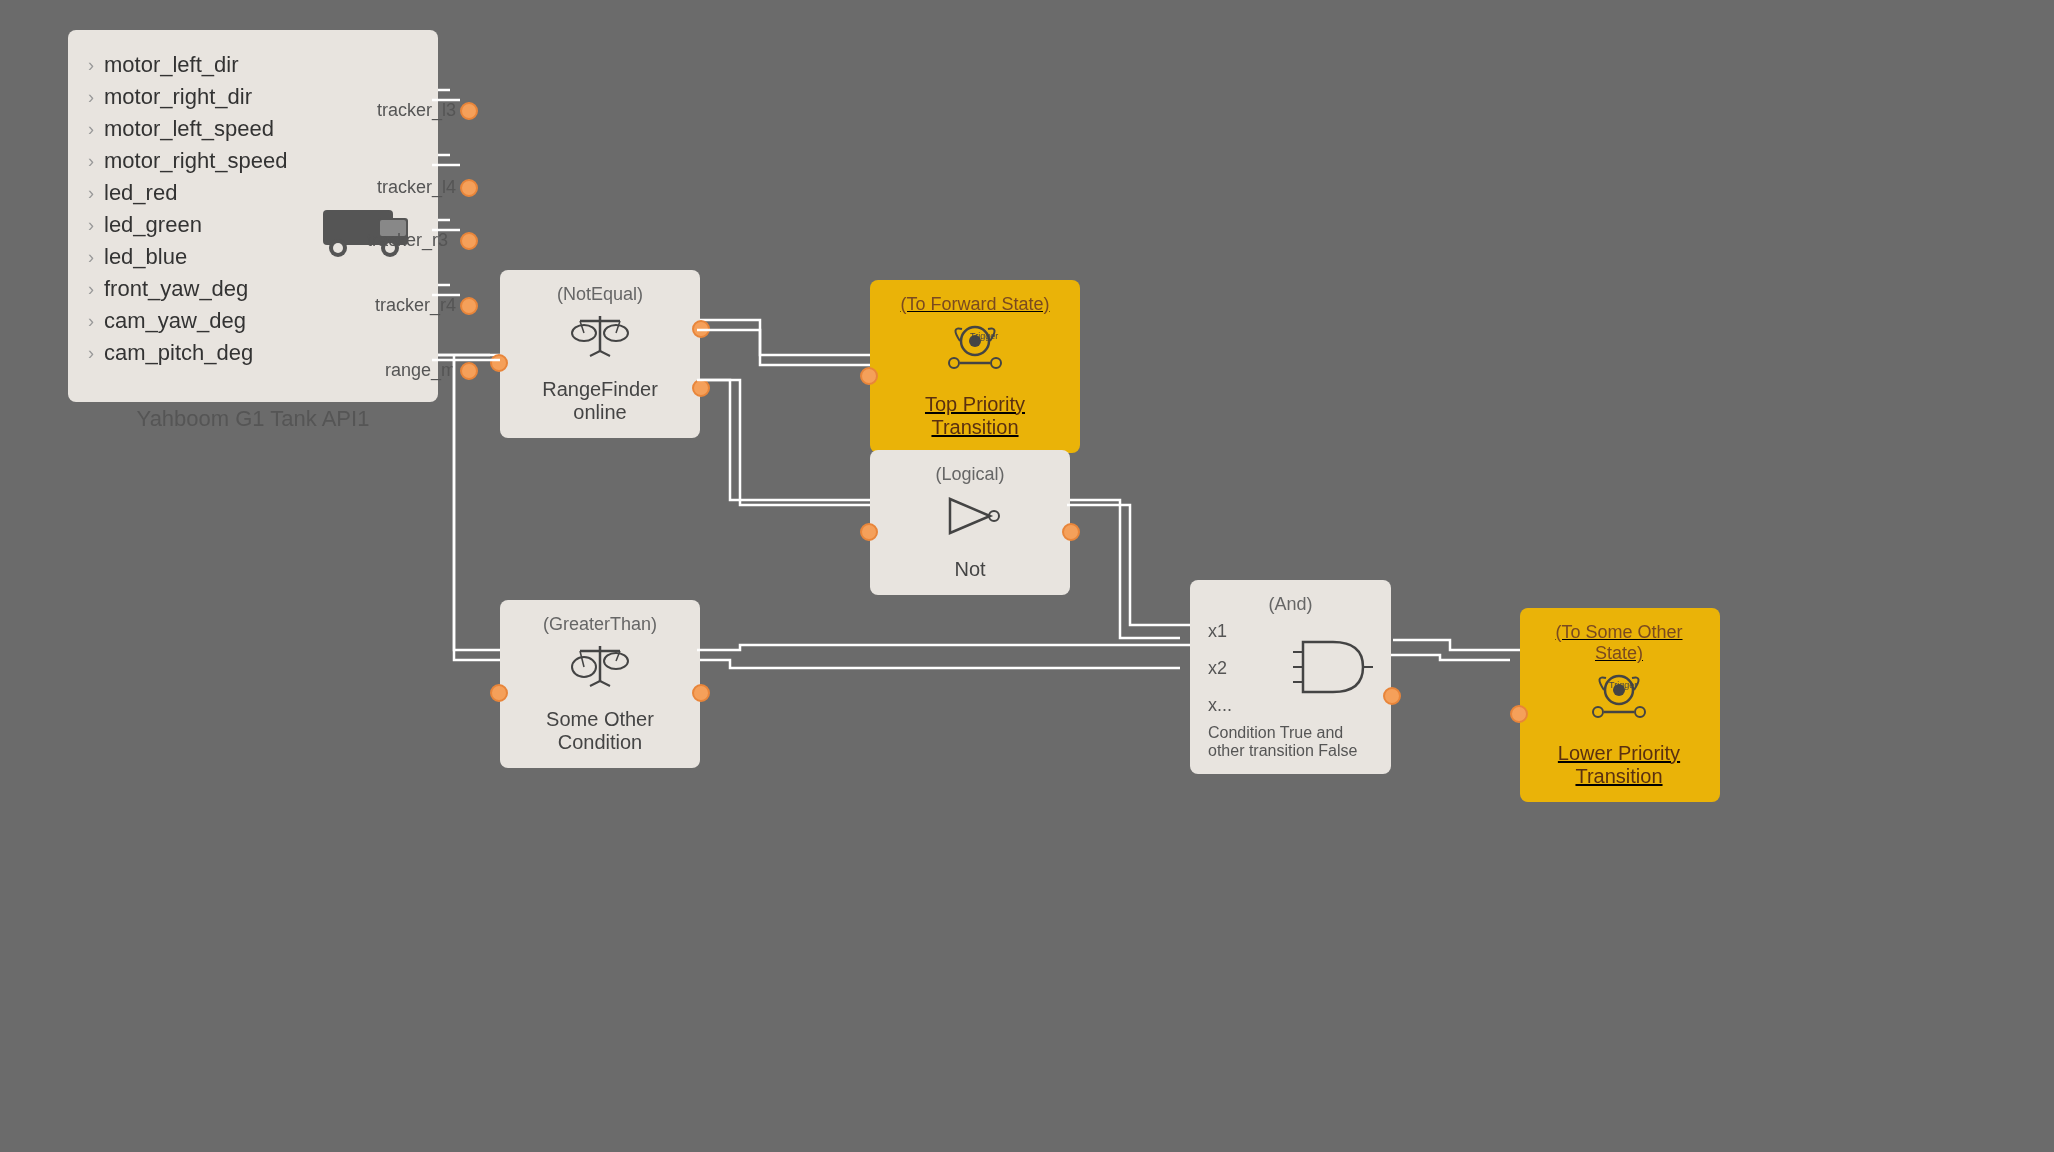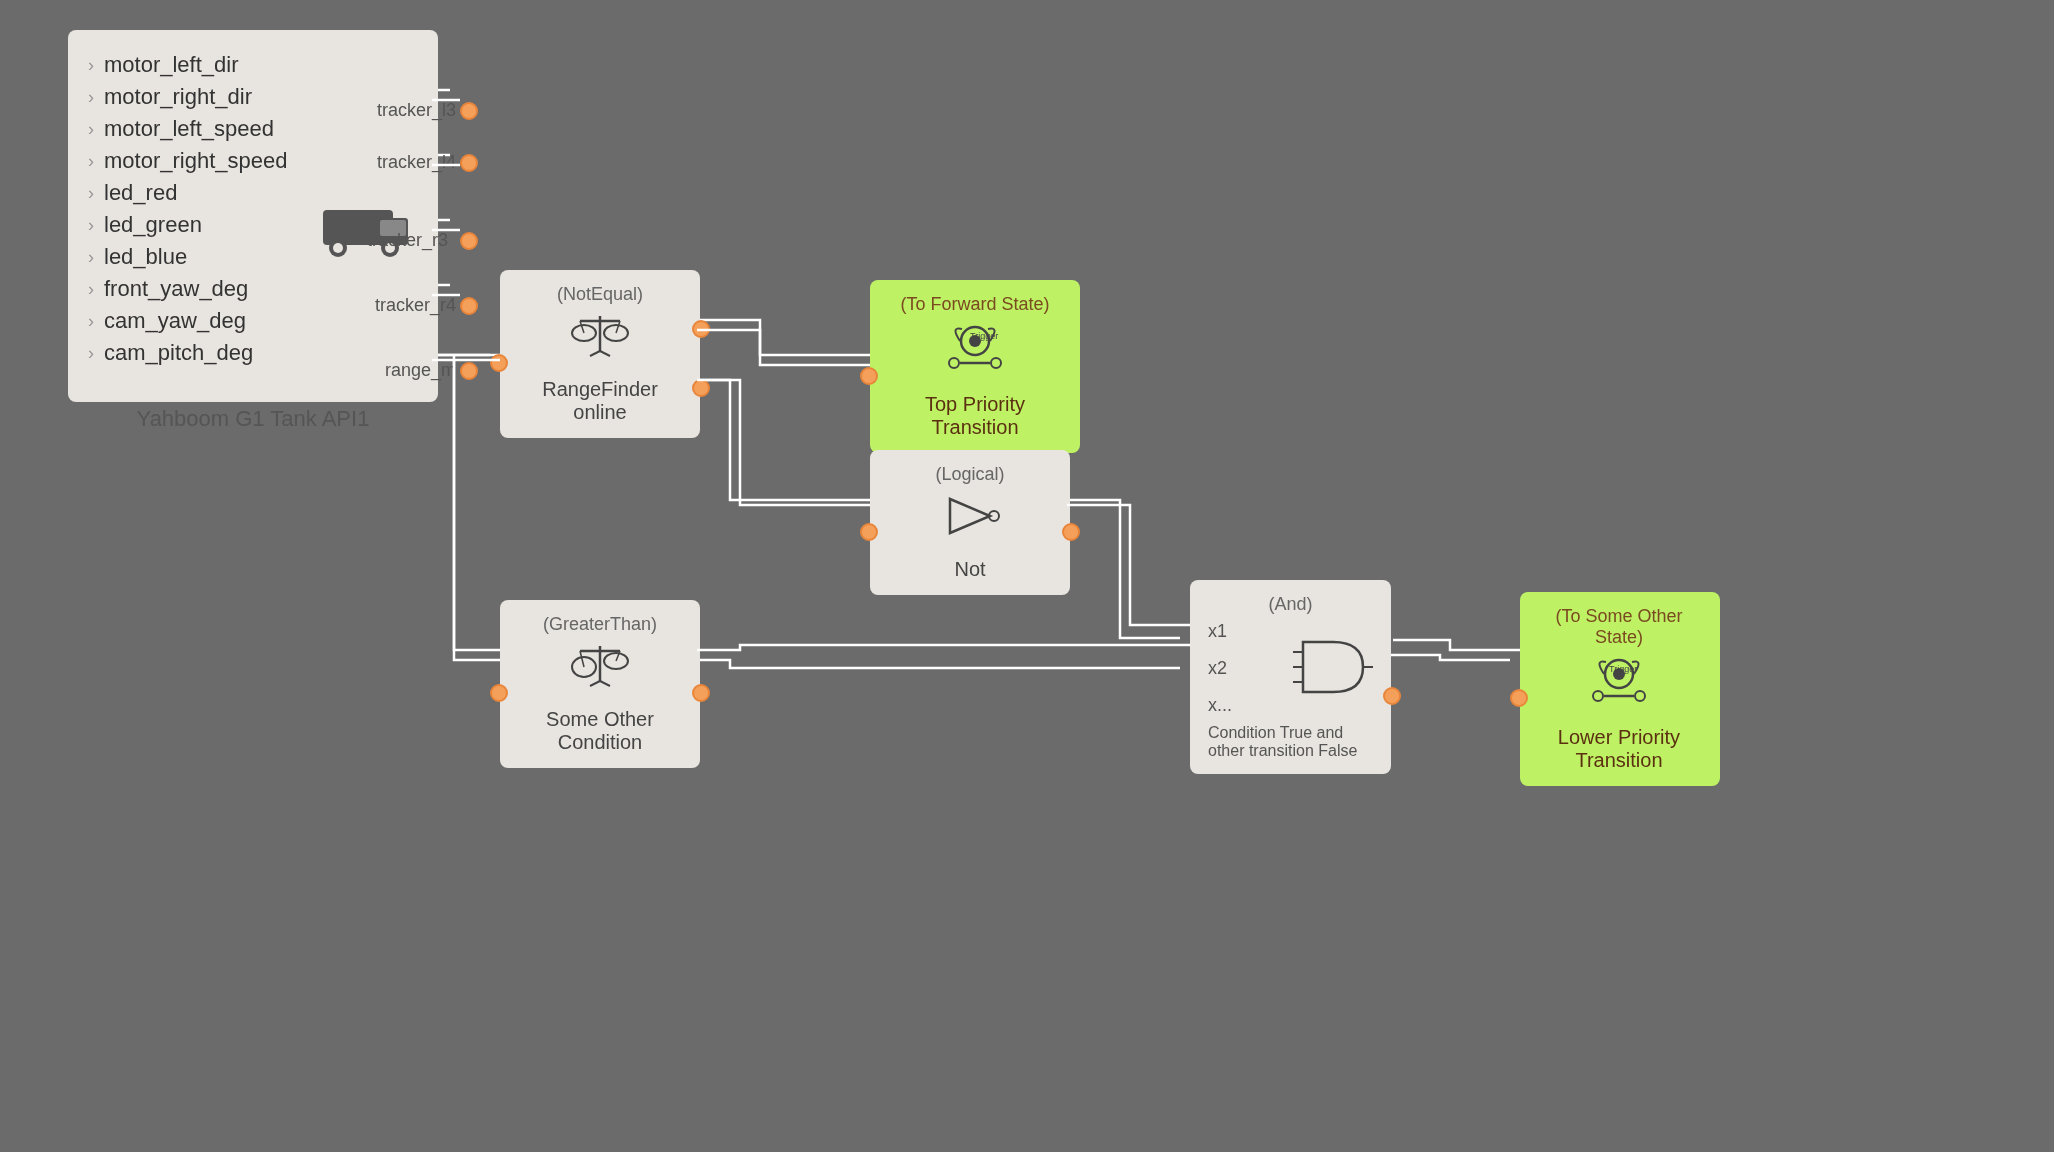--- a/index.html
+++ b/index.html
@@ -50,21 +50,22 @@
     
     .node-box {
       position: absolute;
       background: #e8e4df;
       border-radius: 8px;
       padding: 14px 18px;
       min-width: 200px;
       text-align: center;
     }
     .node-box.orange-bg {
-      background: #bef264;
+      background: #eab308;
+      text-decoration: underline;
     }
     .node-box .node-type-label {
       font-size: 18px;
       color: #666;
       margin-bottom: 6px;
     }
     .node-box .node-main-label {
       font-size: 20px;
       color: #444;
       margin-top: 8px;
@@ -197,21 +198,21 @@
         <circle cx="72" cy="58" r="9" fill="#555"></circle>
         <circle cx="72" cy="58" r="5" fill="#e8e4df"></circle>
         <rect x="62" y="30" width="26" height="16" rx="2" fill="#888"></rect>
       </svg>
     </div>
 
     <div style="position:absolute; right:-40px; top:72px;">
       <span style="font-size:18px; color:#555; position:absolute; right:22px; white-space:nowrap; top:-2px;">tracker_l3</span>
       <div class="port-out" style="position:relative; right:0; top:0;"></div>
     </div>
-    <div style="position:absolute; right:-40px; top:124px;">
+    <div style="position:absolute; right:-40px; top:149px;">
       <span style="font-size:18px; color:#555; position:absolute; right:22px; white-space:nowrap; top:-2px;">tracker_l4</span>
       <div class="port-out" style="position:relative; right:0; top:0;"></div>
     </div>
     <div style="position:absolute; right:-40px; top:202px;">
       <span style="font-size:18px; color:#555; position:absolute; right:30px; white-space:nowrap; top:-2px;">tracker_r3</span>
       <div class="port-out" style="position:relative; right:0; top:0;"></div>
     </div>
     <div style="position:absolute; right:-40px; top:267px;text-align:center;">
       <span style="font-size:18px; color:#555; position:absolute; right:22px; white-space:nowrap; top:-2px;">tracker_r4</span>
       <div class="port-out" style="position:relative; right:0; top:0;"></div>
@@ -319,21 +320,21 @@
           <line x1="0" y1="55" x2="10" y2="55" stroke="#444" stroke-width="2"></line>
 
           <line x1="70" y1="40" x2="80" y2="40" stroke="#444" stroke-width="2"></line>
         </svg>
       </div>
     </div>
     <div style="text-align:left; font-size:16px; color:#555; margin-top:8px;">Condition True and other transition False</div>
     <div class="port-out" style="top:55%;"></div>
   </div>
 
-  <div class="node-box orange-bg" style="left:1520px; top:592px; width:176px;padding-left:16px;">
+  <div class="node-box orange-bg" style="left:1520px; top:608px; width:176px;padding-left:16px;">
     <div class="node-type-label" style="color:#7a4a20;">(To Some Other State)</div>
     <div class="node-icon-area">
       <svg width="70" height="55" viewBox="0 0 70 55">
         <circle cx="35" cy="20" r="14" fill="none" stroke="#444" stroke-width="2.5"></circle>
         <circle cx="35" cy="20" r="6" fill="#444"></circle>
         <path d="M 20 20 Q 10 5 22 8" fill="none" stroke="#444" stroke-width="2"></path>
         <path d="M 50 20 Q 60 5 48 8" fill="none" stroke="#444" stroke-width="2"></path>
         <line x1="20" y1="42" x2="50" y2="42" stroke="#444" stroke-width="2.5"></line>
         <circle cx="14" cy="42" r="5" fill="none" stroke="#444" stroke-width="2"></circle>
         <circle cx="56" cy="42" r="5" fill="none" stroke="#444" stroke-width="2"></circle>

